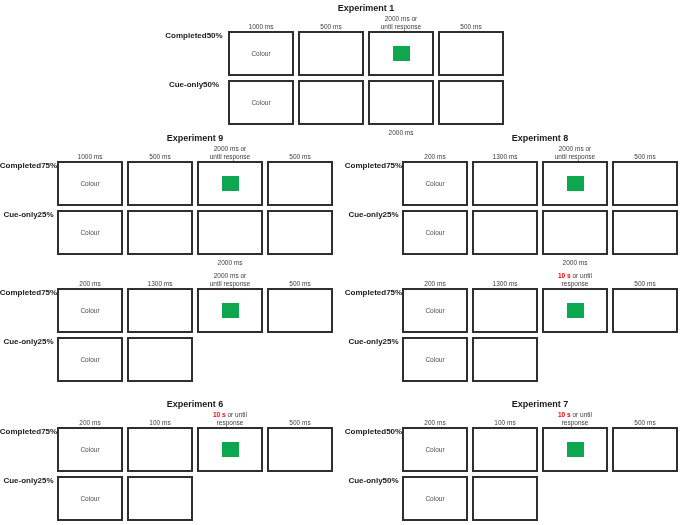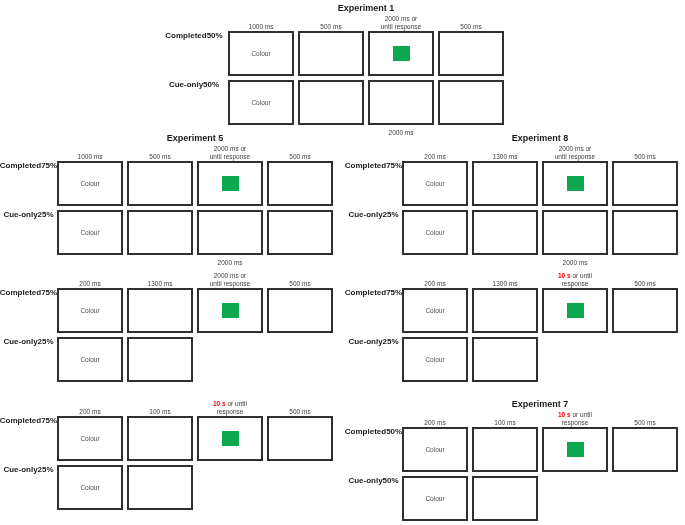--- a/index.html
+++ b/index.html
@@ -123,21 +123,21 @@
           </div>
           <div class="screen-box"></div>
           <div class="screen-box"></div>
           <div class="screen-box"></div>
         </div>
       </div>
       <div class="footer-row" style="margin-left: 208px; width: 66px;">2000 ms</div>
     </section>
 
     <section class="exp" style="left: 0px; top: 133px;">
-      <h3 class="exp-title" style="margin-left: 57px; width: 276px;">Experiment 5</h3>
+      <h3 class="exp-title" style="margin-left: 57px; width: 276px;">Experiment 9</h3>
       <div class="timing-row" style="margin-left: 57px;">
         <div class="timing-cell">
           <div class="tline">1000 ms</div>
         </div>
         <div class="timing-cell">
           <div class="tline">500 ms</div>
         </div>
         <div class="timing-cell">
           <div class="tline">2000 ms or</div>
           <div class="tline">until response</div>
@@ -309,20 +309,21 @@
           <div class="screen-box">
             <span class="box-text">Colour</span>
           </div>
           <div class="screen-box"></div>
         </div>
       </div>
 
     </section>
 
     <section class="exp" style="left: 0px; top: 399px;">
+      <h3 class="exp-title" style="margin-left: 57px; width: 276px;">Experiment 6</h3>
       <div class="timing-row" style="margin-left: 57px;">
         <div class="timing-cell">
           <div class="tline">200 ms</div>
         </div>
         <div class="timing-cell">
           <div class="tline">100 ms</div>
         </div>
         <div class="timing-cell">
           <div class="tline"><span class="red-dur">10 s</span> or until</div>
           <div class="tline">response</div>

